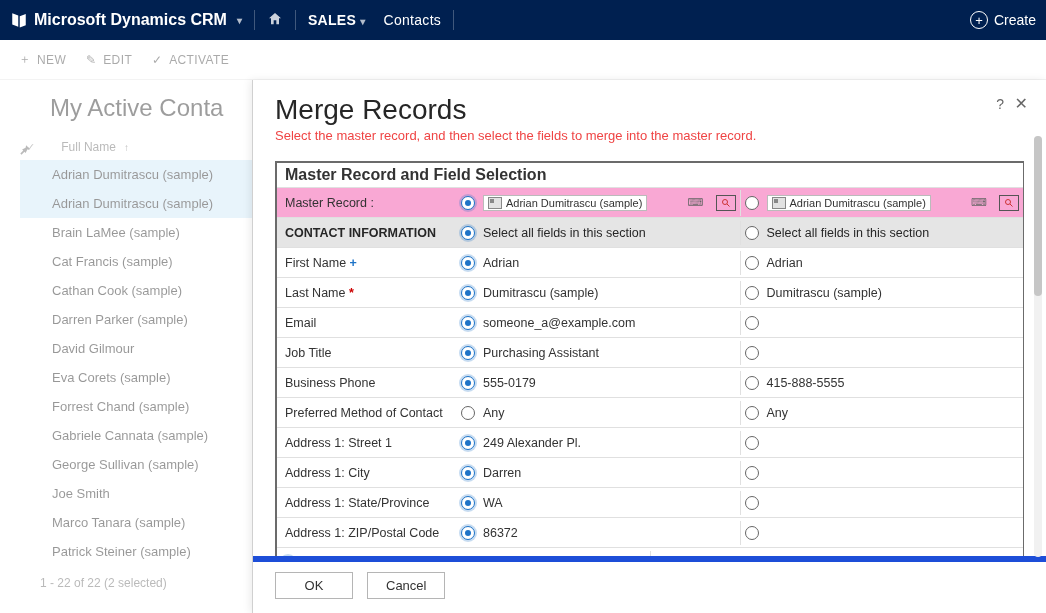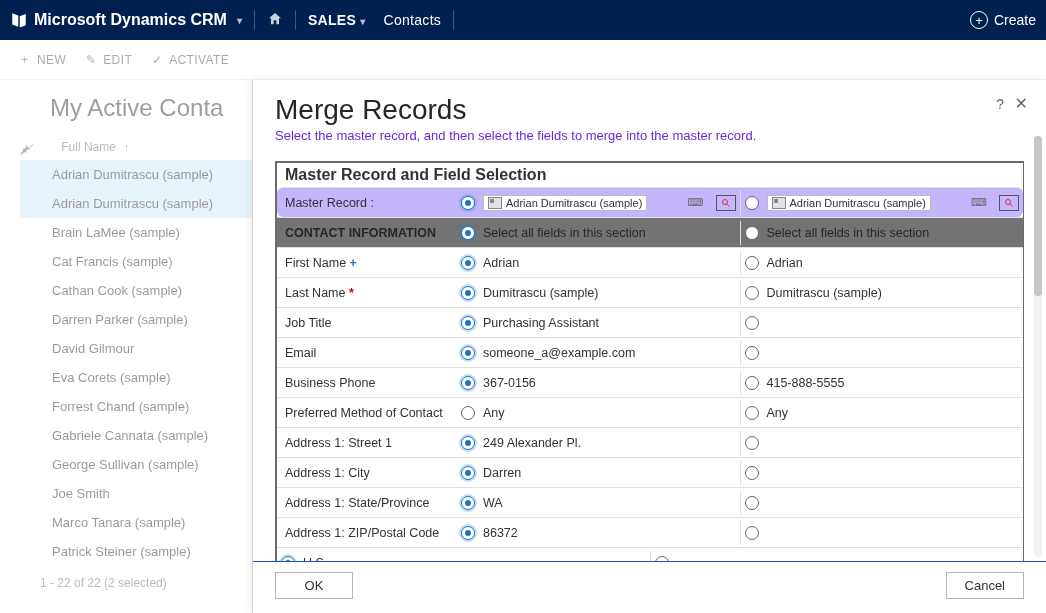--- a/index.html
+++ b/index.html
@@ -33,45 +33,45 @@
   .sorted { font-size:10px; }
   .contact-row { display:flex; align-items:center; padding:7px 10px 7px 32px; font-size:13px; color:#1a1a1a; }
   .contact-row.sel { background:#cde6f7; }
   .list-footer { padding:10px 0 0 20px; color:#666; font-size:12px; }
   .pin-ico { position:absolute; left:18px; top:103px; color:#666; }
 
   
   .dialog { position:absolute; left:252px; top:40px; right:0; bottom:0; background:#fff; z-index:10; border-left:1px solid #d0d0d0; box-shadow:-2px 0 8px rgba(0,0,0,.08); display:flex; flex-direction:column; }
   .dlg-head { padding:14px 22px 10px 22px; position:relative; }
   .dlg-title { font-size:28px; font-weight:300; color:#262626; }
-  .dlg-sub { font-size:13px; color:#6d28d9; margin-top:2px; }
+  .dlg-sub { font-size:13px; color:#ef4444; margin-top:2px; }
   .dlg-close { position:absolute; top:14px; right:18px; font-size:16px; color:#666; cursor:pointer; }
   .dlg-help { position:absolute; top:16px; right:42px; font-size:14px; color:#666; cursor:pointer; }
 
   .dlg-body { flex:1; overflow:auto; padding:8px 22px 0 22px; }
   .inner-frame { border:2px solid #6b6b6b; border-right:1px solid #6b6b6b; border-bottom:1px solid #6b6b6b; background:#fff; }
   .sect-title { background:#fff; color:#333; font-weight:700; font-size:16px; padding:3px 8px; }
   .gridrow { display:flex; align-items:center; border-top:1px solid #e0e0e0; min-height:30px; font-size:12.5px; }
-  .gridrow.master { background:#c4b5fd;border-radius:6px; }
-  .gridrow.section { background:#737373; font-weight:700; color:#262626; }
+  .gridrow.master { background:#f9a8d4; }
+  .gridrow.section { background:#e5e5e5; font-weight:700; color:#262626; }
   .col-label { width:180px; padding:5px 8px; }
   .col-opt { flex:1; display:flex; align-items:center; gap:8px; padding:5px 4px; }
   .radio { width:14px; height:14px; border:1.5px solid #666; border-radius:50%; display:inline-flex; align-items:center; justify-content:center; background:#fff; flex-shrink:0; }
   .radio.sel { border-color:#1e73c7; box-shadow:0 0 0 2px rgba(30,115,199,.25); }
   .radio.sel::after { content:""; width:6px; height:6px; background:#1e73c7; border-radius:50%; }
   .req-blue { color:#1e73c7; font-weight:700; }
   .req-red { color:#c00; font-weight:700; }
   .card-chip { display:inline-flex; align-items:center; gap:4px; background:#fff; border:1px solid #bbb; padding:1px 4px; font-size:11px; }
   .chip-ico { width:14px; height:12px; background:#e2e2e2; border:1px solid #888; position:relative; }
   .chip-ico::before { content:""; position:absolute; left:1px; top:1px; width:4px; height:4px; background:#888; }
   .lookup-ico { width:20px; height:16px; border:1px solid #555; margin-left:4px; display:inline-flex; align-items:center; justify-content:center; }
   .lookup-ico svg { width:12px; height:12px; }
   .col-opt.right { border-left:1px solid #e0e0e0; }
 
-  .dlg-foot { padding:10px 22px 14px; display:flex; justify-content:space-between; gap:14px; border-top:1px solid #1d4ed8; background:#fff; }
+  .dlg-foot { padding:10px 22px 14px; display:flex; justify-content:flex-start; gap:14px; border-top:6px solid #1d4ed8; background:#fff; }
   .btn { min-width:78px; padding:5px 18px; background:#fff; border:1px solid #b5b5b5; font-size:13px; color:#333; cursor:pointer; }
 
   .scrollbar-fake { position:absolute; right:4px; top:56px; bottom:56px; width:8px; background:#f1f1f1; border-radius:4px; z-index:11; }
   .scrollbar-fake::before { content:""; position:absolute; top:0; left:0; right:0; height:160px; background:#c6c6c6; border-radius:4px; }
 </style>
 </head>
 <body>
 
 <div class="topbar">
   <div class="logo">
@@ -226,46 +226,46 @@
               <div class="col-opt">
                 <span class="radio sel"></span>
                 <span>Dumitrascu (sample)</span>
               </div>
               <div class="col-opt right">
                 <span class="radio"></span>
                 <span>Dumitrascu (sample)</span>
               </div>
             </div>
             <div class="gridrow">
+              <div class="col-label">Email</div>
+              <div class="col-opt">
+                <span class="radio sel"></span>
+                <span>someone_a@example.com</span>
+              </div>
+              <div class="col-opt right">
+                <span class="radio"></span>
+                <span></span>
+              </div>
+            </div>
+            <div class="gridrow">
               <div class="col-label">Job Title</div>
               <div class="col-opt">
                 <span class="radio sel"></span>
                 <span>Purchasing Assistant</span>
               </div>
               <div class="col-opt right">
                 <span class="radio"></span>
                 <span></span>
               </div>
             </div>
             <div class="gridrow">
-              <div class="col-label">Email</div>
-              <div class="col-opt">
-                <span class="radio sel"></span>
-                <span>someone_a@example.com</span>
-              </div>
-              <div class="col-opt right">
-                <span class="radio"></span>
-                <span></span>
-              </div>
-            </div>
-            <div class="gridrow">
               <div class="col-label">Business Phone</div>
               <div class="col-opt">
                 <span class="radio sel"></span>
-                <span>367-0156</span>
+                <span>555-0179</span>
               </div>
               <div class="col-opt right">
                 <span class="radio"></span>
                 <span>415-888-5555</span>
               </div>
             </div>
             <div class="gridrow">
               <div class="col-label">Preferred Method of Contact</div>
               <div class="col-opt">
                 <span class="radio"></span>

